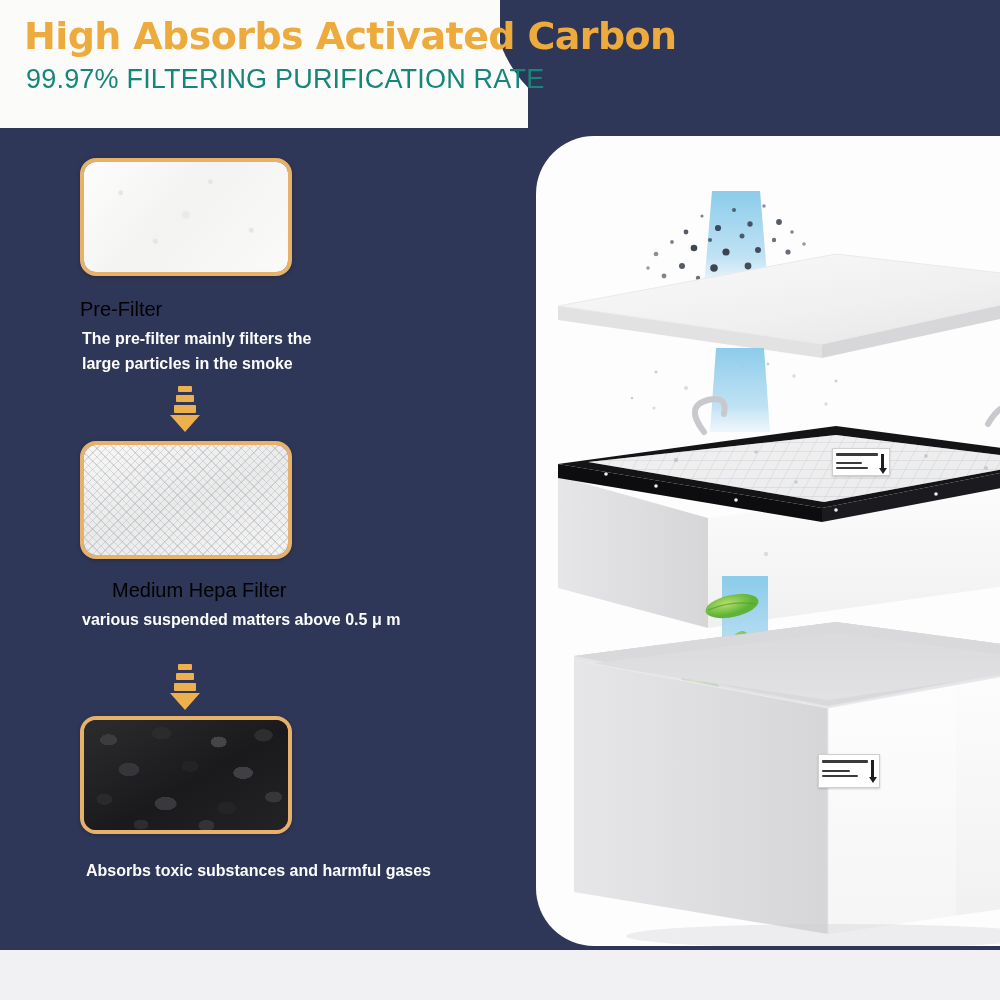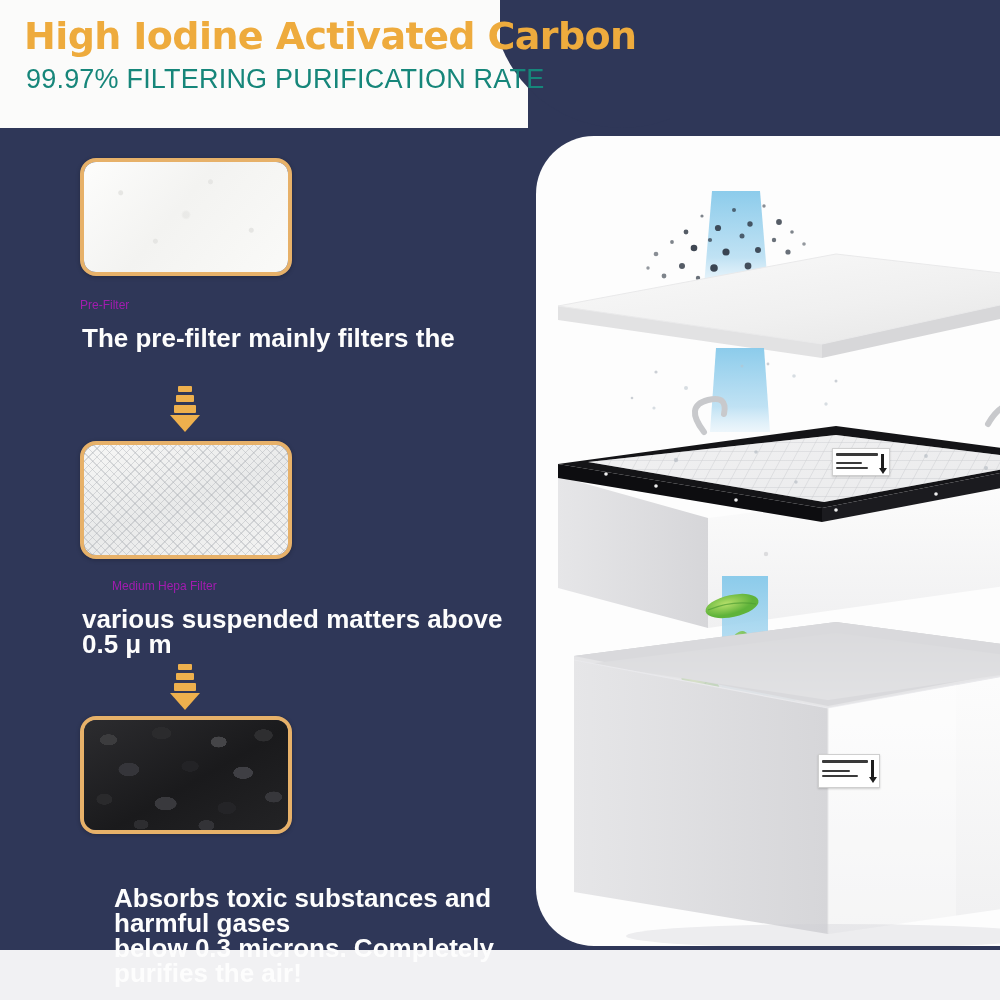--- a/index.html
+++ b/index.html
@@ -114,33 +114,33 @@
       radial-gradient(ellipse 13px 9px at 10% 72%, #2a2a2c 0 60%, transparent 62%),
       radial-gradient(ellipse 18px 11px at 40% 76%, #39393d 0 60%, transparent 62%),
       radial-gradient(ellipse 15px 10px at 70% 80%, #242427 0 60%, transparent 62%),
       radial-gradient(ellipse 14px 9px at 93% 70%, #37373b 0 60%, transparent 62%),
       radial-gradient(ellipse 12px 8px at 28% 95%, #2d2d30 0 60%, transparent 62%),
       radial-gradient(ellipse 13px 9px at 60% 96%, #333337 0 60%, transparent 62%),
       linear-gradient(150deg,#2c2c2f 0%,#1a1a1c 55%,#232325 100%);
   }
 
   .step-title{
-    position:absolute;color:#a21caf;font-size:12px;font-weight:500;
+    position:absolute;color:#000000;font-size:20px;font-weight:500;
     white-space:nowrap;
   }
   .step-body{
-    position:absolute;color:#fdfdfd;font-size:26px;font-weight:bold;
+    position:absolute;color:#fdfdfd;font-size:16px;font-weight:bold;
     line-height:25px;
   }
   .t1{left:80px;top:202px;}
   .b1{left:82px;top:230px;width:420px;}
   .t2{left:84px;top:483px;margin-left:28px;}
   .b2{left:82px;top:511px;width:430px;}
   .t3{left:80px;top:758px;}
-  .b3{left:86px;top:790px;width:430px;margin-left:28px;}
+  .b3{left:86px;top:762px;width:430px;}
 
   
   .arrow{position:absolute;width:30px;height:46px;}
   .a1{left:170px;top:290px;}
   .a2{left:170px;top:568px;}
   .arrow .bar{position:absolute;left:50%;transform:translateX(-50%);background:#eeb04d;border-radius:1px;}
   .arrow .bar1{top:0px;width:14px;height:6px;}
   .arrow .bar2{top:9px;width:18px;height:7px;}
   .arrow .bar3{top:19px;width:22px;height:8px;}
   .arrow .head{
@@ -173,31 +173,32 @@
 
 <div id="stage">
 
   <div class="navy-main"></div>
   <div class="top-white-strip"></div>
   <div class="top-right-navy"></div>
   <div class="header-band"></div>
   <div class="header-curve"></div>
   <div class="bottom-strip"></div>
 
-  <div class="title">High Iodine Activated Carbon</div>
+  <div class="title">High Absorbs Activated Carbon</div>
   <div class="subtitle">99.97% FILTERING PURIFICATION RATE</div>
 
   <div class="left-col">
 
     <div class="swatch sw1">
       <div class="tex-fiber"></div>
     </div>
     <div class="step-title t1">Pre-Filter</div>
     <div class="step-body b1">
       <div>The pre-filter mainly filters the</div>
+      <div>large particles in the smoke</div>
     </div>
     <div class="arrow a1">
       <div class="bar bar1"></div>
         <div class="bar bar2"></div>
         <div class="bar bar3"></div>
         <div class="head"></div>
     </div>
 
     <div class="swatch sw2">
       <div class="tex-mesh"></div>
@@ -211,21 +212,20 @@
         <div class="bar bar2"></div>
         <div class="bar bar3"></div>
         <div class="head"></div>
     </div>
 
     <div class="swatch sw3">
       <div class="tex-carbon"></div>
     </div>
     <div class="step-body b3">
       <div>Absorbs toxic substances and harmful gases</div>
-      <div>below 0.3 microns. Completely purifies the air!</div>
     </div>
   </div>
 
   <div class="white-card">
     <div class="illus">
 
       <svg width="600" height="810" viewBox="0 0 600 810">
         <defs>
           <linearGradient id="beamG" x1="0" y1="0" x2="0" y2="1">
             <stop offset="0%" stop-color="#86c9ea" stop-opacity="0.95"></stop>

